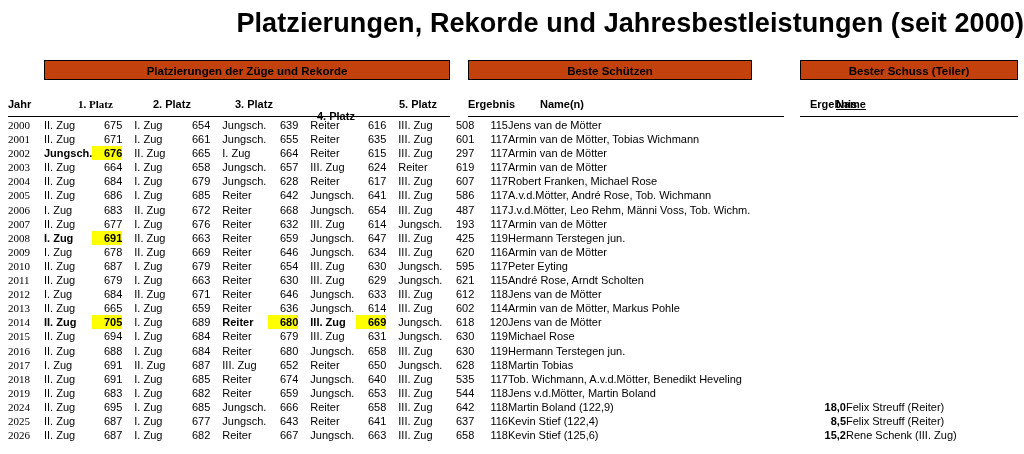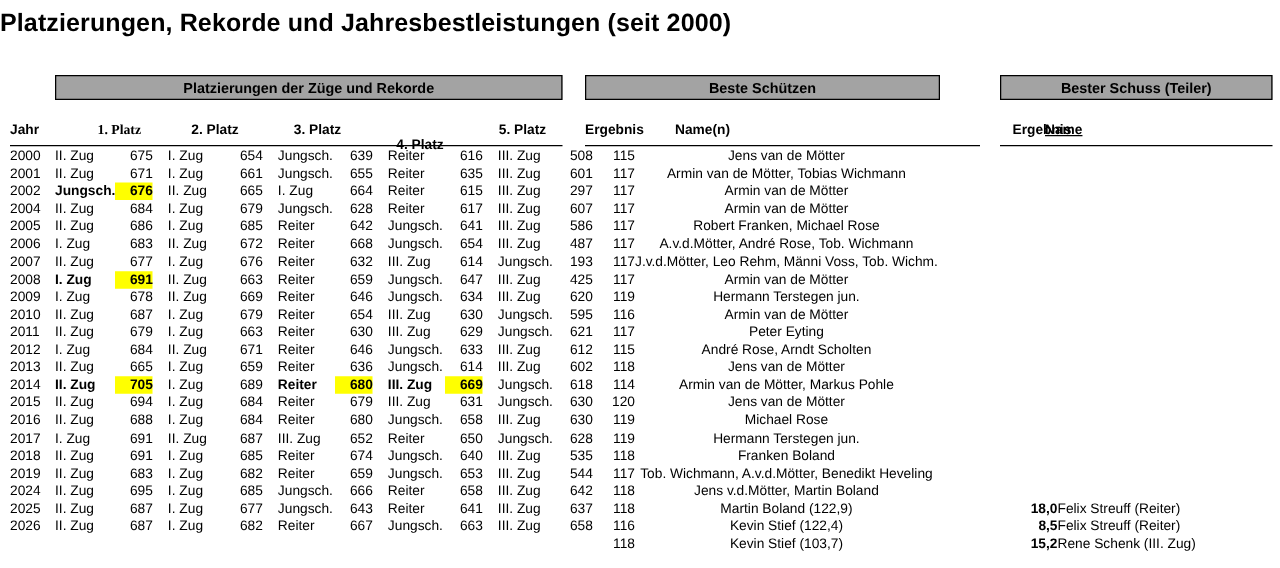--- a/index.html
+++ b/index.html
@@ -9,22 +9,22 @@
   }
   body {
     width: 1024px;
     height: 454px;
     font-family: "Liberation Sans", sans-serif;
     color: #000000;
     position: relative;
     overflow: hidden;
   }
   .page-title {
-    text-align: left;
-    font-size: 20px;
+    text-align: right;
+    font-size: 27px;
     font-weight: bold;
     margin: 8px 0 0 0;
     padding: 0;
     letter-spacing: 0.1px;
   }
   .section-headers {
     position: absolute;
     top: 60px;
     left: 0;
     width: 1024px;
@@ -32,21 +32,21 @@
   }
   .sec-box {
     position: absolute;
     border: 1px solid #000;
     text-align: center;
     font-size: 11.5px;
     font-weight: bold;
     line-height: 20px;
     height: 20px;
     box-sizing: border-box;
-    background: #a3a3a3;
+    background: #c2410c;
   }
   #sec-left  { left: 44px;  width: 406px; }
   #sec-mid   { left: 468px; width: 284px; }
   #sec-right { left: 800px; width: 218px; }
 
   .col-head {
     position: absolute;
     font-size: 11px;
     font-weight: bold;
     white-space: nowrap;
@@ -76,27 +76,27 @@
     padding: 0 0 0 0;
     height: 14.1px;
     line-height: 14.1px;
     white-space: nowrap;
     vertical-align: middle;
   }
   #left-table { top: 118px; left: 8px; }
   #mid-table  { top: 118px; left: 468px; }
   #right-table{ top: 118px; left: 800px; }
 
-  .c-year   { width: 36px; }
+  .c-year   { width: 36px; font-family: Liberation Serif, serif; }
   .c-team   { width: 46px; text-align: left; padding-left: 16px; }
   .c-val    { width: 30px; text-align: right; padding-right: 2px; }
   .c-gap    { width: 12px; }
 
   .c-res    { width: 40px; text-align: right; }
-  .c-names  { text-align: center; padding-left: 12px; }
+  .c-names  { text-align: left; padding-left: 12px; }
 
   .c-rres   { width: 46px; text-align: right; font-weight: bold; }
   .c-rname  { text-align: left; padding-left: 14px; margin-left: 37px; }
 
   .hl {
     background: #ffff00;
   }
   .bold { font-weight: bold; }
 </style>
 </head>
@@ -176,20 +176,37 @@
         <td class="c-team">I. Zug</td>
         <td class="c-val">664</td>
         <td class="c-gap"></td>
         <td class="c-team">Reiter</td>
         <td class="c-val">615</td>
         <td class="c-gap"></td>
         <td class="c-team">III. Zug</td>
         <td class="c-val">297</td>
       </tr>
       <tr>
+        <td class="c-year">2003</td>
+        <td class="c-team">II. Zug</td>
+        <td class="c-val">664</td>
+        <td class="c-gap"></td>
+        <td class="c-team">I. Zug</td>
+        <td class="c-val">658</td>
+        <td class="c-gap"></td>
+        <td class="c-team">Jungsch.</td>
+        <td class="c-val">657</td>
+        <td class="c-gap"></td>
+        <td class="c-team">III. Zug</td>
+        <td class="c-val">624</td>
+        <td class="c-gap"></td>
+        <td class="c-team">Reiter</td>
+        <td class="c-val">619</td>
+      </tr>
+      <tr>
         <td class="c-year">2004</td>
         <td class="c-team">II. Zug</td>
         <td class="c-val">684</td>
         <td class="c-gap"></td>
         <td class="c-team">I. Zug</td>
         <td class="c-val">679</td>
         <td class="c-gap"></td>
         <td class="c-team">Jungsch.</td>
         <td class="c-val">628</td>
         <td class="c-gap"></td>
@@ -573,41 +590,41 @@
       <tr>
         <td class="c-res">119</td>
         <td class="c-names">Michael Rose</td>
       </tr>
       <tr>
         <td class="c-res">119</td>
         <td class="c-names">Hermann Terstegen jun.</td>
       </tr>
       <tr>
         <td class="c-res">118</td>
-        <td class="c-names">Franken Boland</td>
+        <td class="c-names">Martin Tobias</td>
       </tr>
       <tr>
         <td class="c-res">117</td>
         <td class="c-names">Tob. Wichmann, A.v.d.Mötter, Benedikt Heveling</td>
       </tr>
       <tr>
         <td class="c-res">118</td>
         <td class="c-names">Jens v.d.Mötter, Martin Boland</td>
       </tr>
       <tr>
         <td class="c-res">118</td>
         <td class="c-names">Martin Boland (122,9)</td>
       </tr>
       <tr>
         <td class="c-res">116</td>
         <td class="c-names">Kevin Stief (122,4)</td>
       </tr>
       <tr>
         <td class="c-res">118</td>
-        <td class="c-names">Kevin Stief (103,7)</td>
+        <td class="c-names">Kevin Stief (125,6)</td>
       </tr>
     </tbody>
 </table>
 
 <table class="grid" id="right-table">
   <tbody>
       <tr>
         <td class="c-rres"></td>
         <td class="c-rname"></td>
       </tr>

